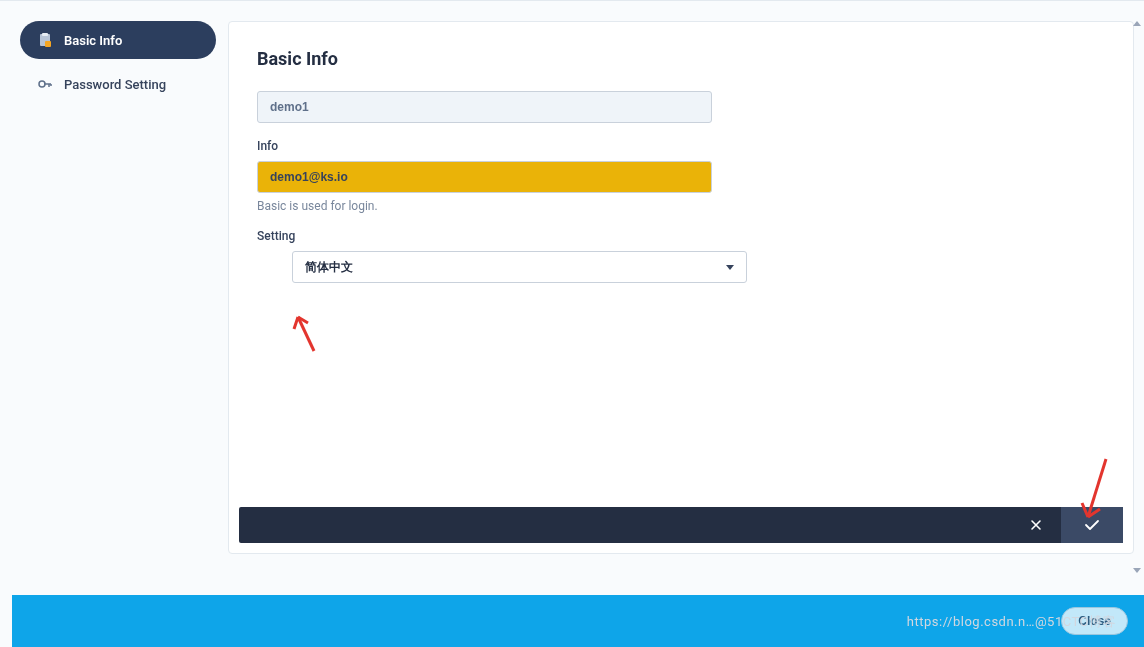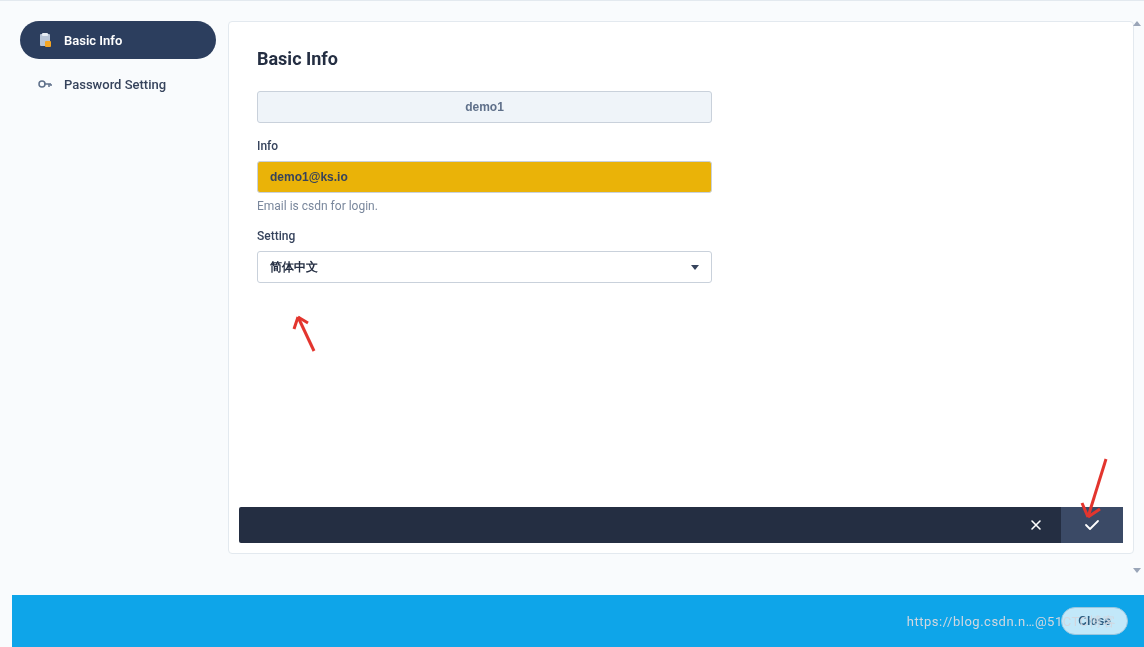--- a/index.html
+++ b/index.html
@@ -49,36 +49,37 @@
       width: 100%;
       height: 32px;
       border: 1px solid #c9d1db;
       border-radius: 3px;
       padding: 0 12px;
       font-size: 12px;
       color: #36435c;
       font-weight: 600;
       background: #eab308;
     }
-    .form-input[readonly] { background: #eff4f9; color: #5f708a; cursor: default; text-align: center; }
+    .form-input[readonly] { background: #eff4f9; color: #5f708a; cursor: default; }
     .form-help { font-size: 12px; color: #79879c; margin-top: 6px; }
     .form-select {
       width: 100%;
       height: 32px;
       border: 1px solid #c9d1db;
       border-radius: 3px;
       padding: 0 12px;
       font-size: 12px;
       color: #242e42;
       font-weight: 600;
       background: #fff;
       display: flex;
       align-items: center;
       justify-content: space-between;
       cursor: pointer;
+      margin-left: 35px;
     }
     .dropdown-caret { border-top: 5px solid #36435c; border-left: 4px solid transparent; border-right: 4px solid transparent; }
     .action-bar {
       height: 36px;
       background: #242e42;
       display: flex;
       justify-content: flex-end;
       align-items: stretch;
       margin: 6px 10px 10px 10px;
       border-radius: 2px;
@@ -154,21 +155,21 @@
     <div class="main-content">
       <h2 class="page-title">Basic Info</h2>
 
       <div class="form-group">
         <input class="form-input" readonly="" value="demo1" style="">
       </div>
 
       <div class="form-group">
         <label class="form-label">Info</label>
         <input class="form-input" value="demo1@ks.io" style="">
-        <div class="form-help">Email is csdn for login.</div>
+        <div class="form-help">Basic is used for login.</div>
       </div>
 
       <div class="form-group">
         <label class="form-label">Setting</label>
         <div class="form-select">
           <span>简体中文</span>
           <span class="dropdown-caret"></span>
         </div>
       </div>
     </div>

